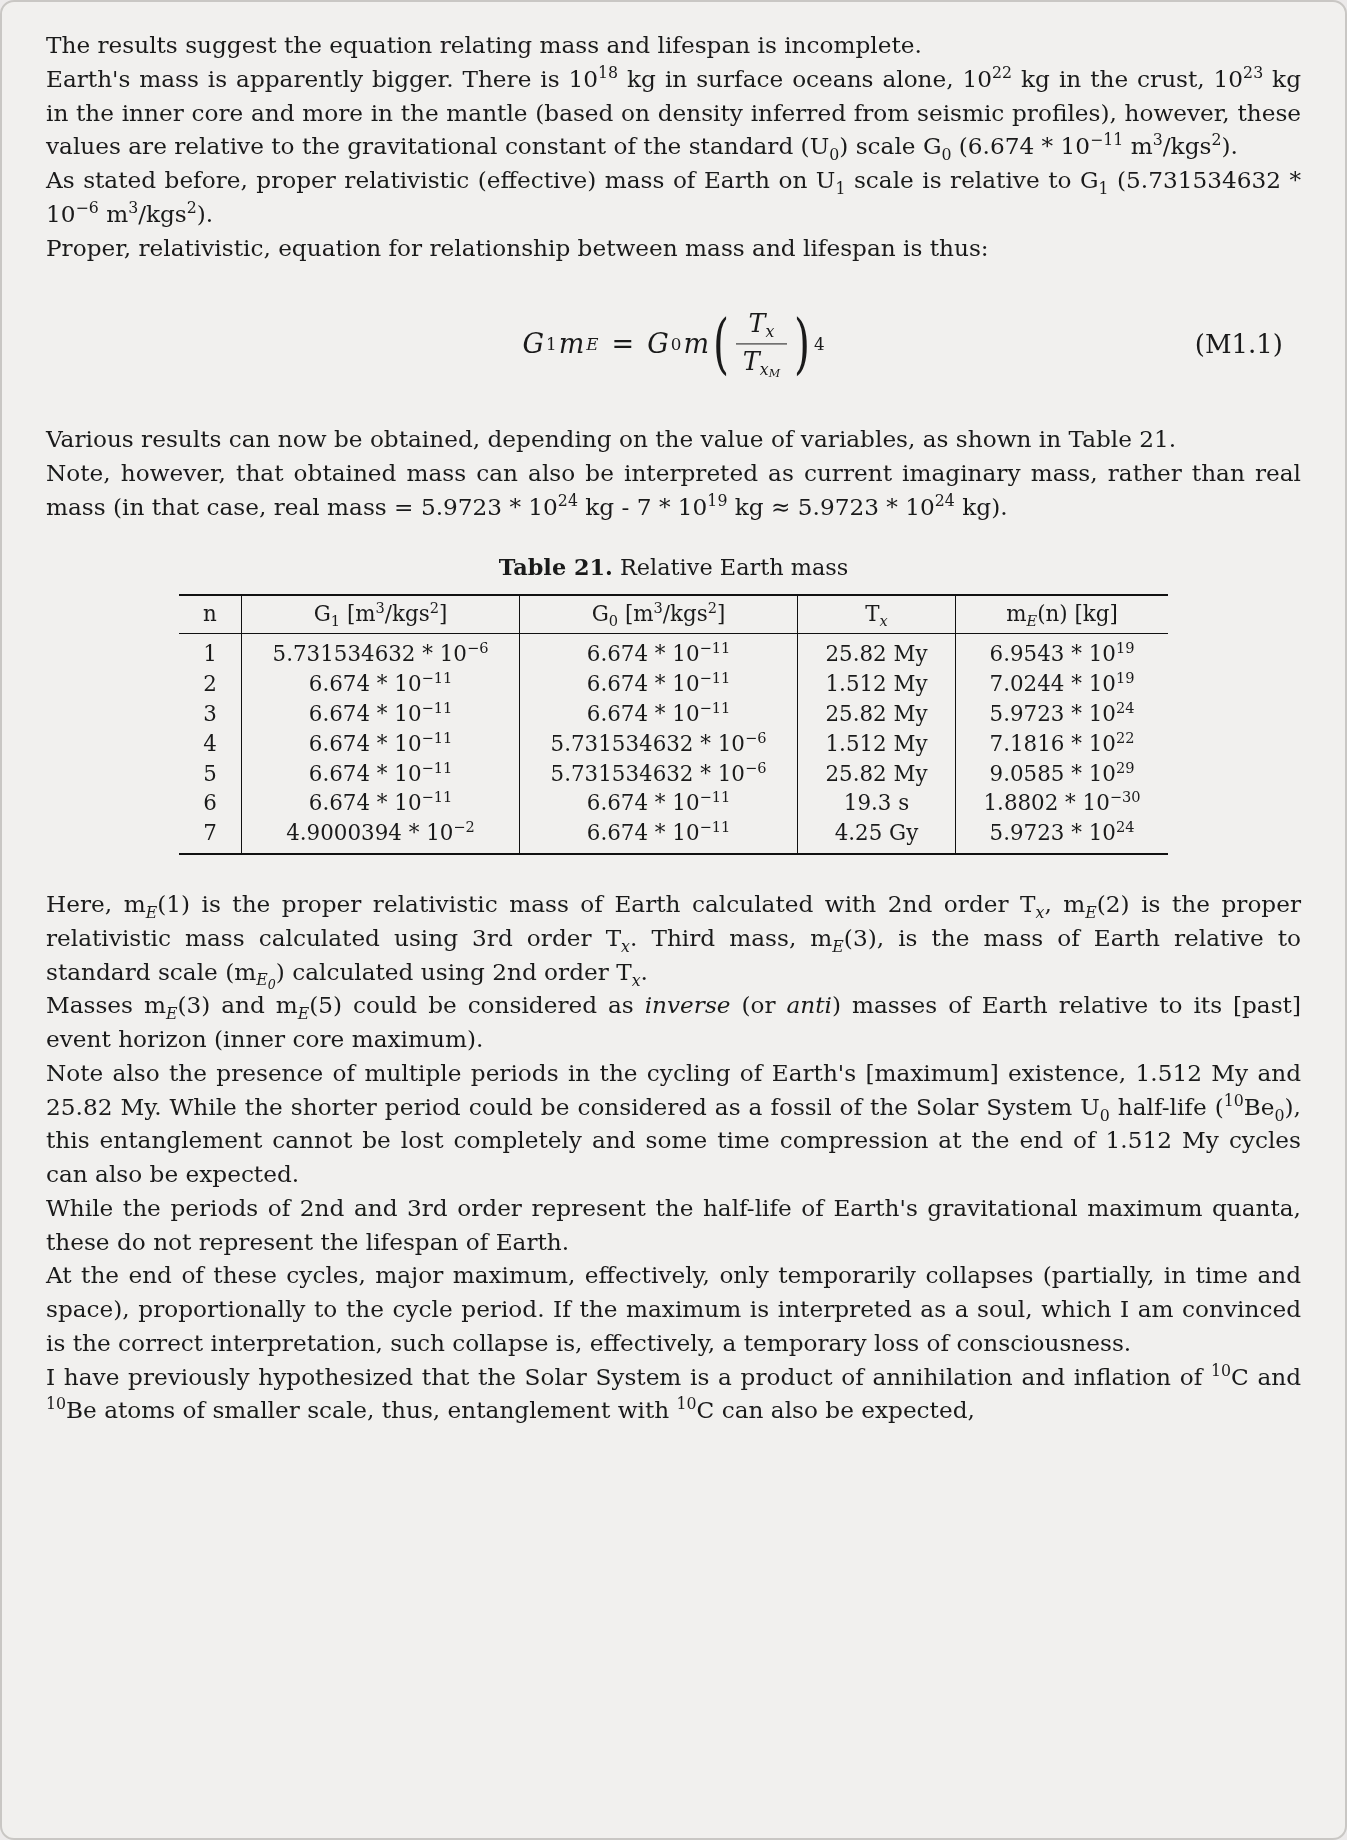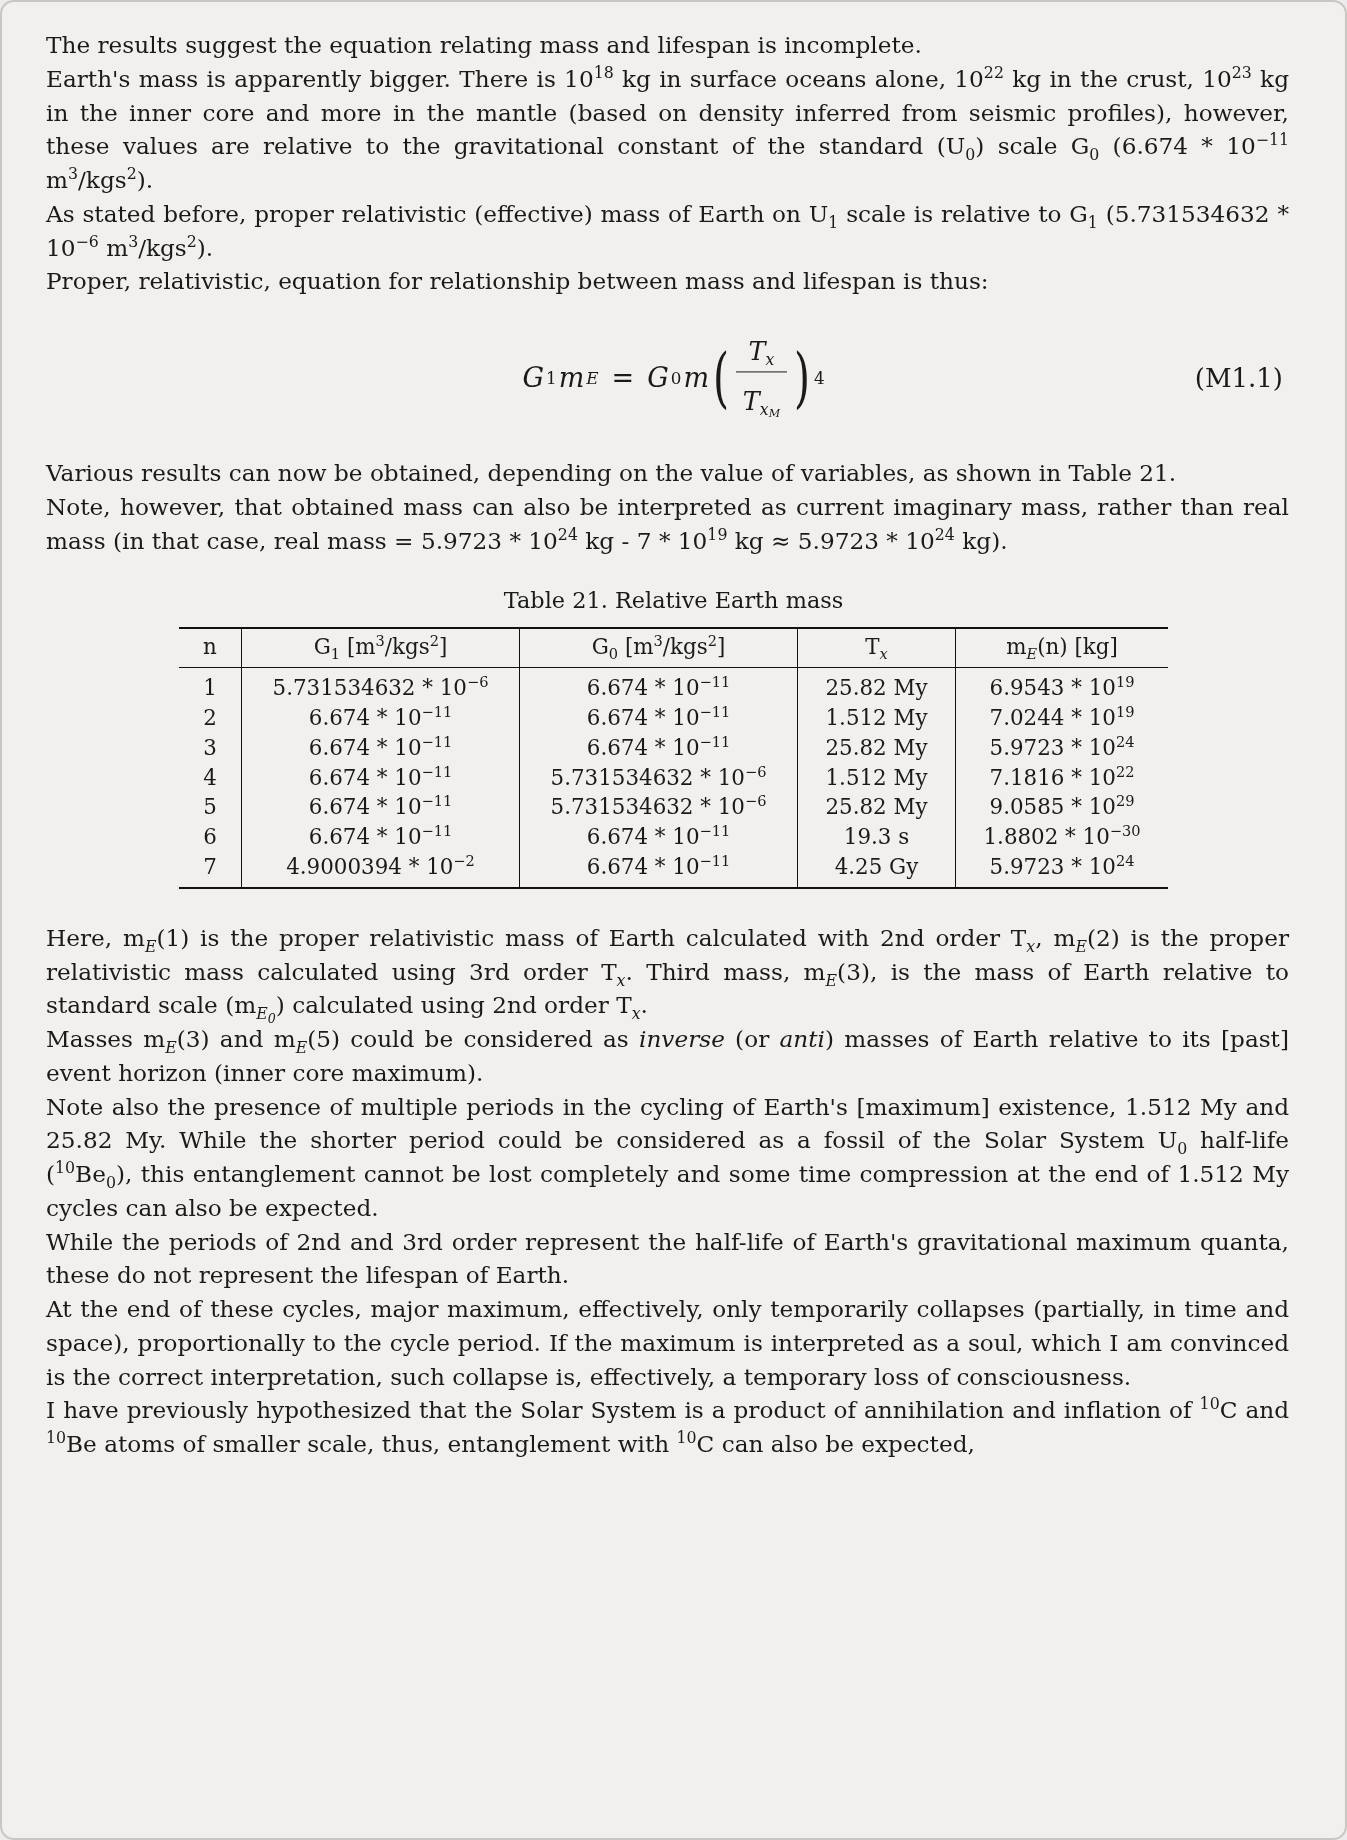--- a/index.html
+++ b/index.html
@@ -25,21 +25,21 @@
     overflow: hidden;
   }
   .body-text {
     font-size: 23.2px;
     line-height: 1.455;
     text-align: justify;
     text-justify: inter-word;
     margin: 0;
     hyphens: none;
   }
-  .para { margin: 0 12px 0px 0; }
+  .para { margin: 0 0 0px 0; }
   sup, sub {
     font-size: 0.68em;
     line-height: 0;
   }
   sup { vertical-align: super; }
   sub { vertical-align: sub; }
   .it { font-style: italic; }
 
   
   .eq-wrap {
@@ -79,30 +79,30 @@
   }
   .frac {
     display: inline-flex;
     flex-direction: column;
     align-items: center;
     vertical-align: middle;
     margin: 0 4px;
     font-size: 0.94em;
   }
   .frac .num { padding: 0 7px 2px 7px; }
-  .frac .den { padding: 14px 7px 0 7px; border-top: 1.4px solid #1a1a1a; }
+  .frac .den { padding: 2px 7px 0 7px; border-top: 1.4px solid #1a1a1a; }
   .sup-out { font-size: 0.62em; vertical-align: 1.25em; }
 
   
   .table-caption {
     text-align: center;
     font-size: 22.4px;
     margin: 30px 0 14px 0;
   }
-  .table-caption b { font-weight: normal; }
+  .table-caption b { font-weight: bold; }
   .tbl-holder {
     display: flex;
     justify-content: center;
     margin-bottom: 10px;
   }
   table.data {
     border-collapse: collapse;
     font-size: 21.4px;
     line-height: 1.30;
   }

